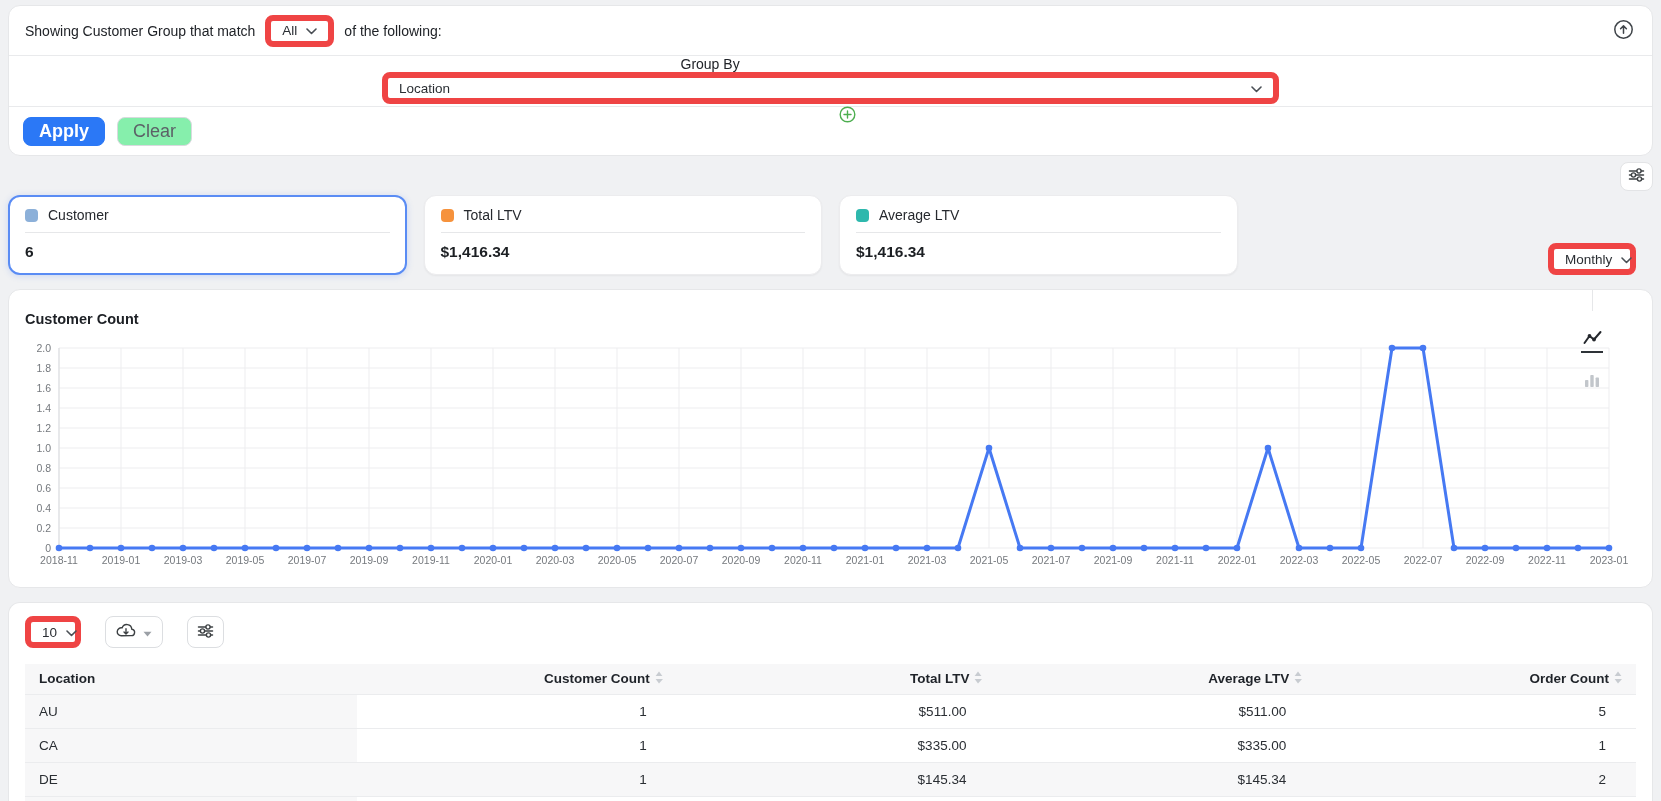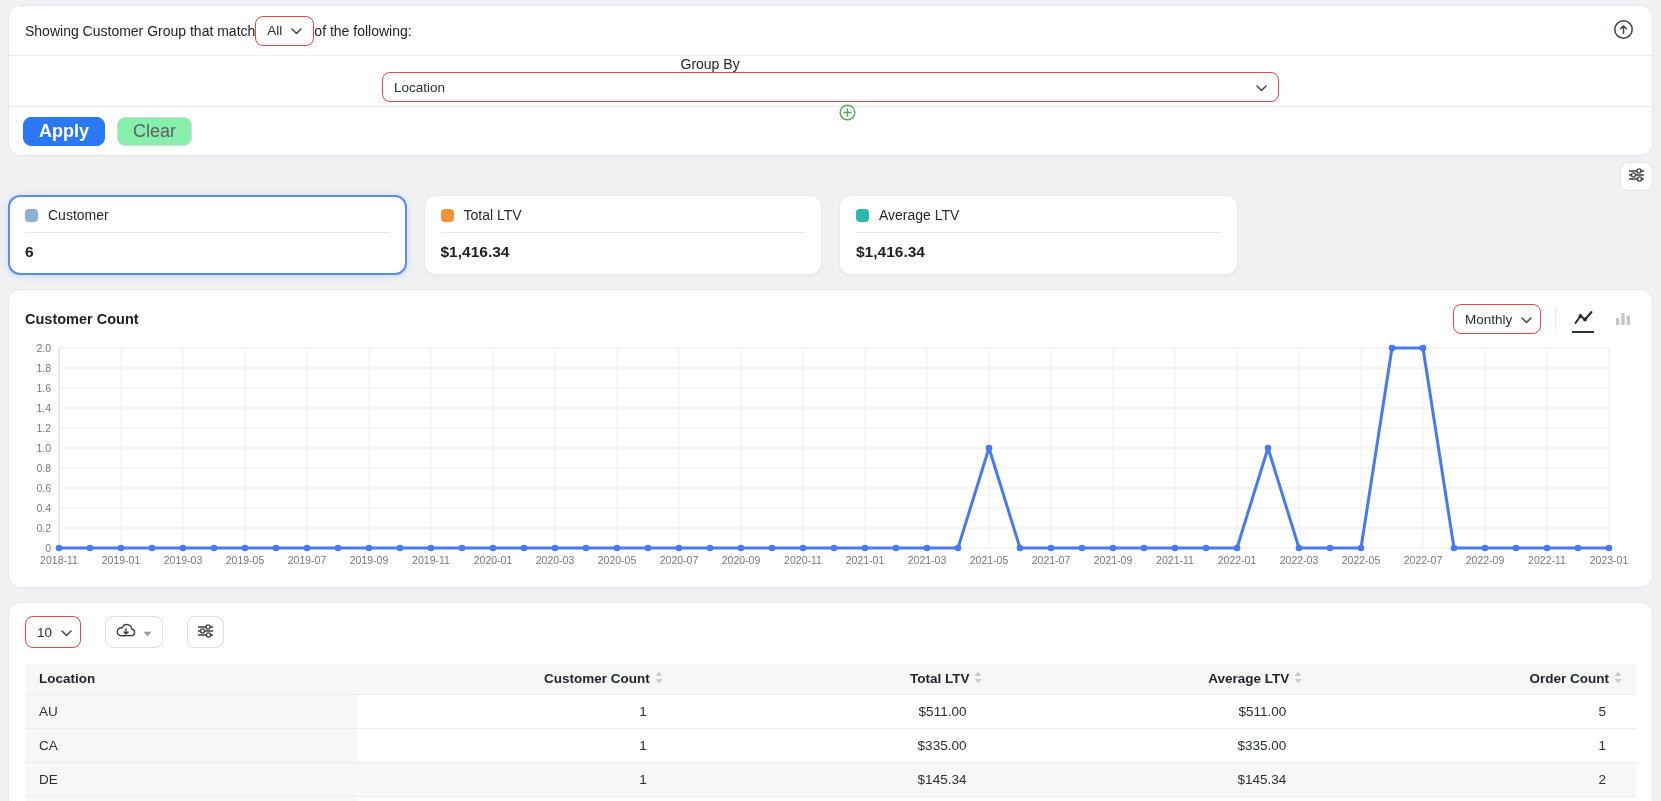--- a/index.html
+++ b/index.html
@@ -3,25 +3,25 @@
 <meta charset="utf-8">
 <style>
   html,body{margin:0;padding:0;}
   body{
     width:1661px;height:801px;overflow:hidden;background:#f0f1f3;
     font-family:"Liberation Sans",sans-serif;color:#202328;font-size:14px;
   }
   .panel{background:#fff;border:1px solid #e6e7e9;border-radius:12px;}
   
   #filter-panel{margin:5px 8px 0;}
-  .f-row1{display:flex;align-items:center;height:49px;padding:0 16px;border-bottom:1px solid #e9eaec;justify-content:space-between;}
+  .f-row1{display:flex;align-items:center;gap:10px;height:49px;padding:0 16px;border-bottom:1px solid #e9eaec;justify-content:space-between;}
   .f-row2{display:flex;align-items:center;height:50px;padding:0 16px;border-bottom:1px solid #e9eaec;flex-direction:column;}
   .f-row3{display:flex;align-items:center;gap:12px;height:48px;padding:0 14px;}
   .sel{display:inline-flex;align-items:center;justify-content:space-between;gap:9px;
-       border:1px solid #ef4444;border-radius:8px;height:30px;padding:10px 11px;background:#fff;
+       border:6px solid #ef4444;border-radius:8px;height:30px;padding:10px 11px;background:#fff;
        cursor:pointer;box-sizing:border-box;font-size:13.5px;color:#2a2e33;}
   .spacer{flex:1;}
   .ghost-icon-btn{background:none;border:none;padding:2px;cursor:pointer;display:flex;align-items:center;}
   #group-by-label{width:300px;}
   #group-by-select{width:897px;}
   #add-condition-button{margin-left:34px;}
   .btn{border-radius:8px;height:29px;padding:0 15px;font-size:18px;cursor:pointer;
        font-family:"Liberation Sans",sans-serif;}
   .btn-primary{background:#2b78f6;color:#fff;border:1px solid #2b78f6;font-weight:700;}
   .btn-default{background:#86efac;color:#5c6167;border:1px solid #d8dade;}
@@ -35,21 +35,21 @@
              box-shadow:0 1px 2px rgba(0,0,0,.05);cursor:pointer;}
   .stat-card.selected{border:2px solid #5a8cf4;padding:10px 15px 12px;box-shadow:0 1px 6px rgba(90,140,244,.25);}
   .card-head{display:flex;align-items:center;gap:10px;padding-bottom:9px;border-bottom:1px solid #e6e7e9;}
   .dot{width:13px;height:13px;border-radius:4px;flex:0 0 auto;}
   .card-label{font-size:14px;color:#26292e;}
   .card-value{font-weight:700;font-size:15.5px;margin-top:10px;color:#1c1f23;}
   
   #chart-card{margin:14px 8px 0;padding:12px 16px 6px;}
   .chart-head{display:flex;align-items:center;height:34px;}
   #chart-title{font-weight:700;font-size:14.5px;color:#1d2025;}
-  .chart-tools{display:flex;align-items:center;gap:14px;margin-left:auto;}
+  .chart-tools{display:flex;align-items:center;gap:14px;margin-left:auto;flex-direction:column;}
   #interval-select{width:88px;}
   .vdiv{width:1px;height:22px;background:#e6e7e9;}
   .chart-type-btn{position:relative;background:none;border:none;width:26px;height:28px;cursor:pointer;
                   display:flex;align-items:center;justify-content:center;padding:0;}
   .chart-type-btn.active::after{content:"";position:absolute;left:2px;right:2px;bottom:0;height:2.5px;background:#2e3338;}
   
   #table-card{margin:14px 8px 0;padding:12px 16px 0;border-radius:12px 12px 0 0;border-bottom:none;}
   .table-controls{display:flex;align-items:center;gap:24px;height:34px;}
   #page-size-select{width:56px;height:32px;}
   .tool-btn{display:inline-flex;align-items:center;gap:7px;background:#fff;border:1px solid #dcdee1;

